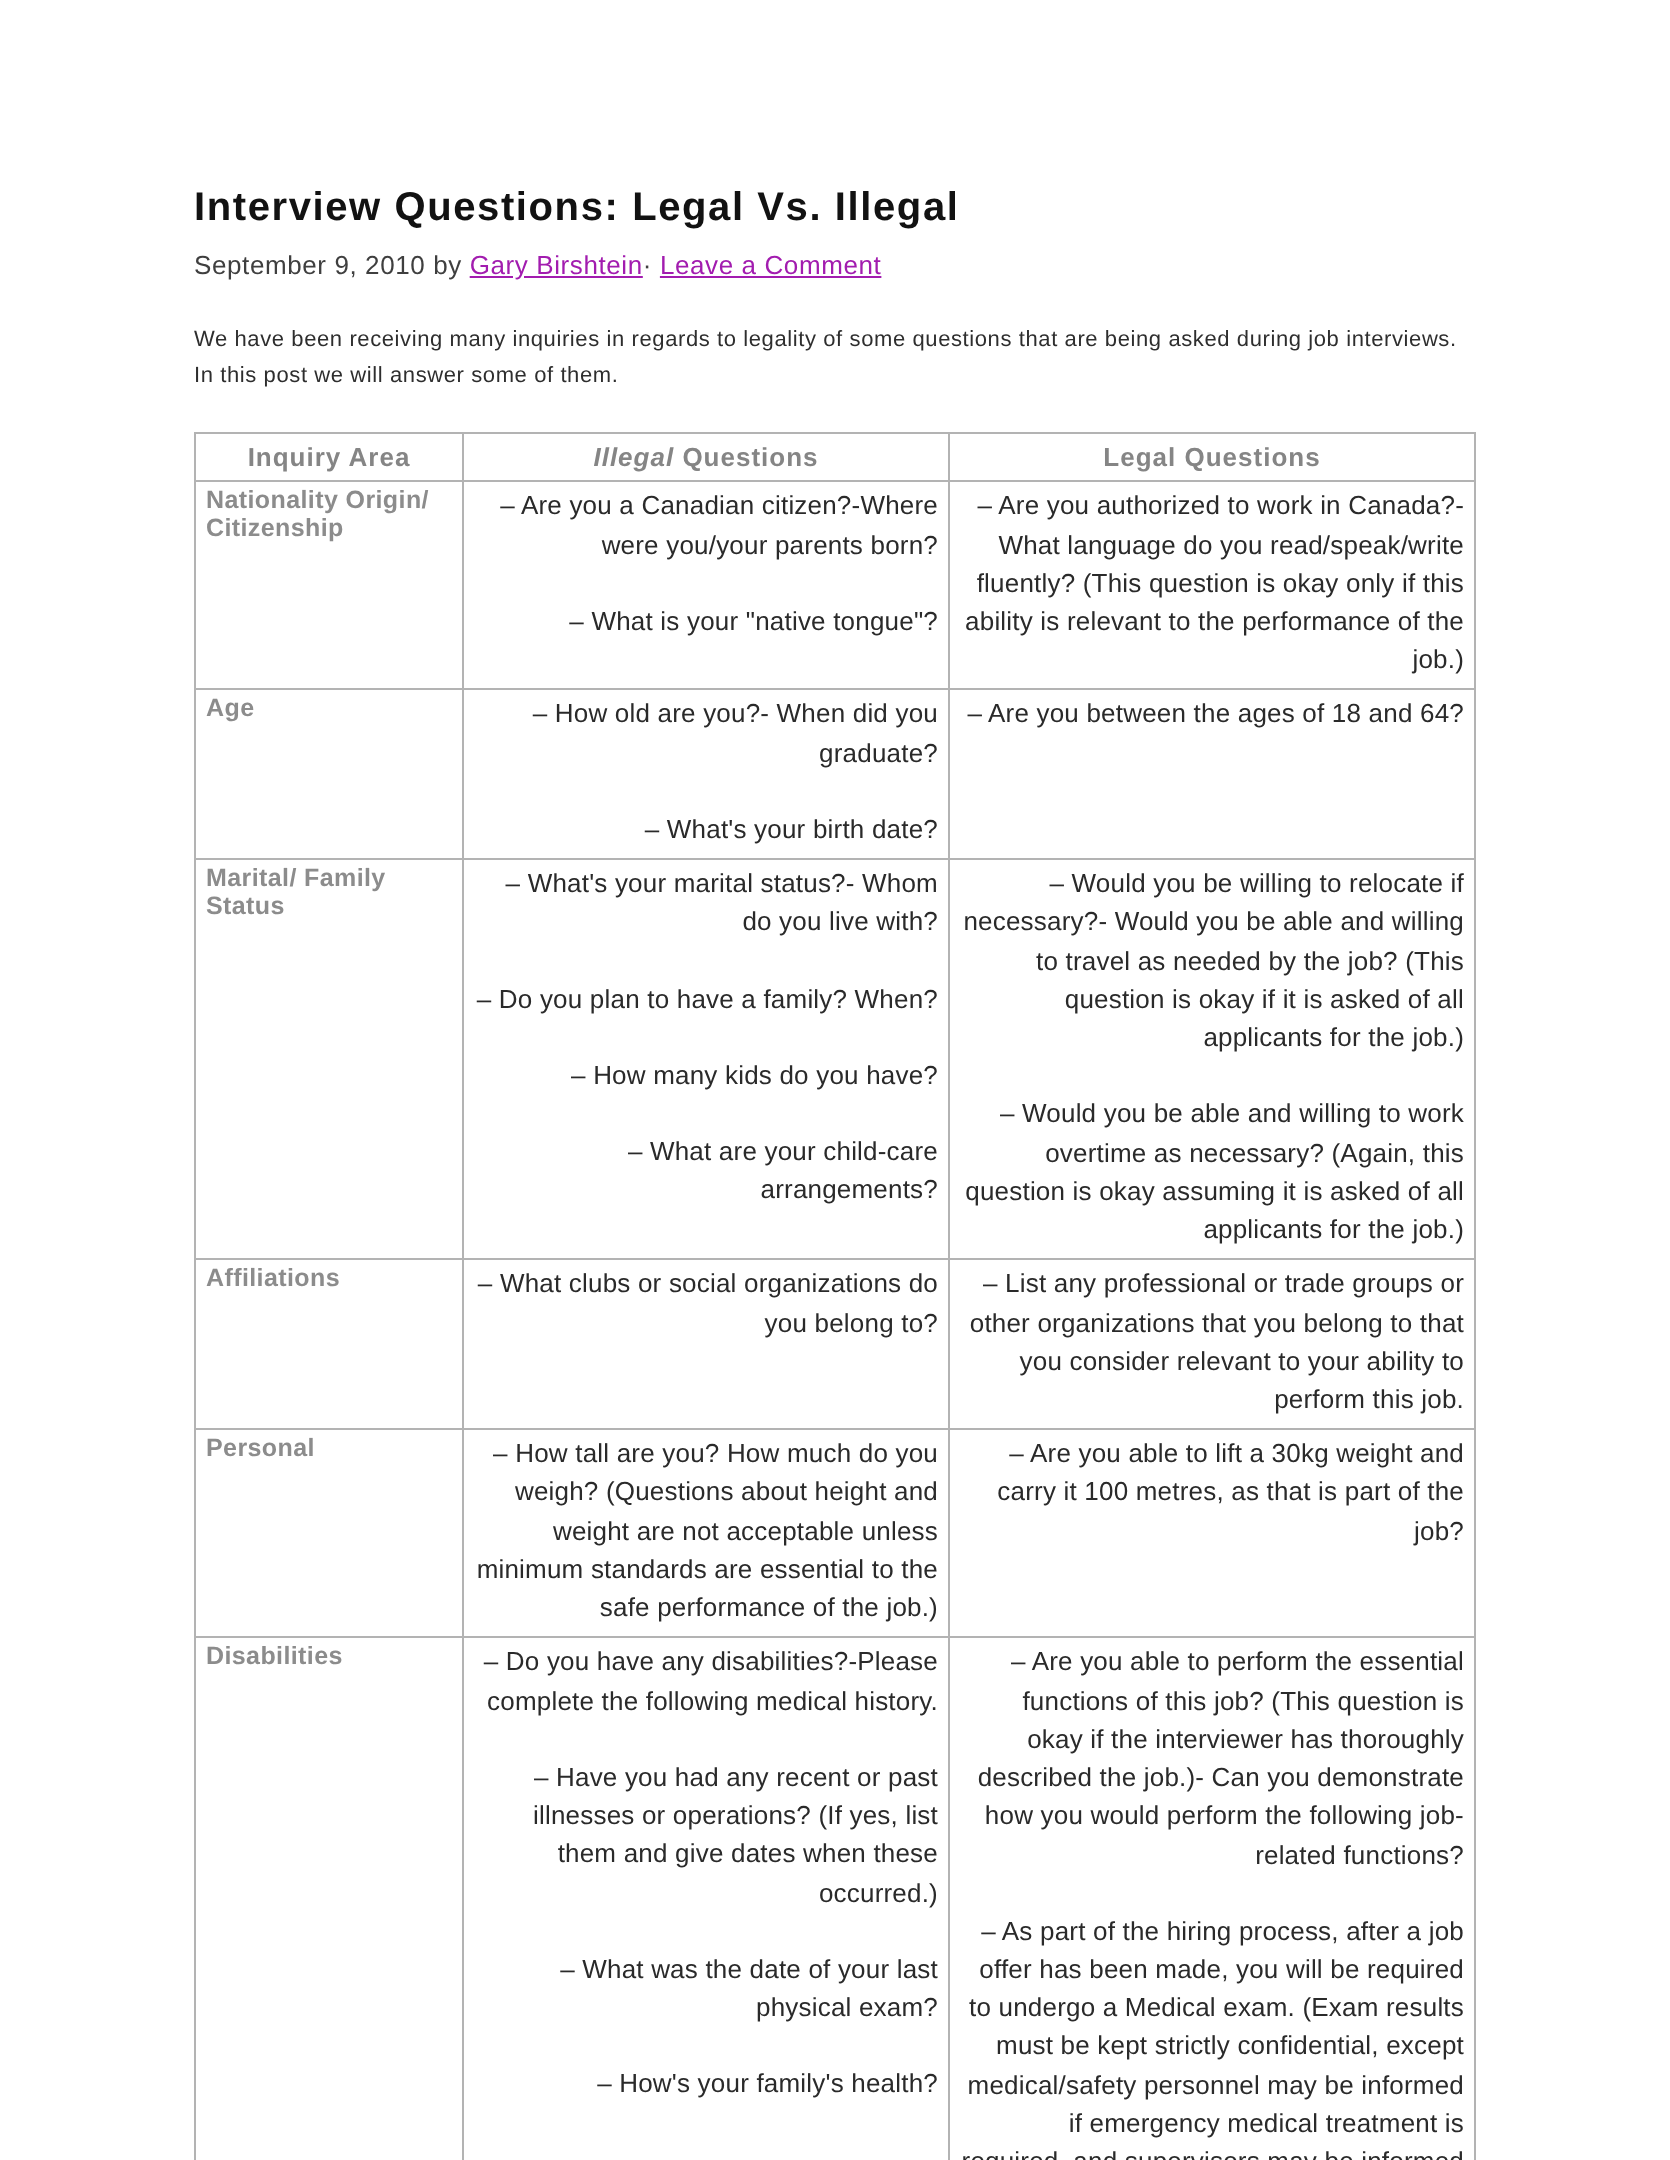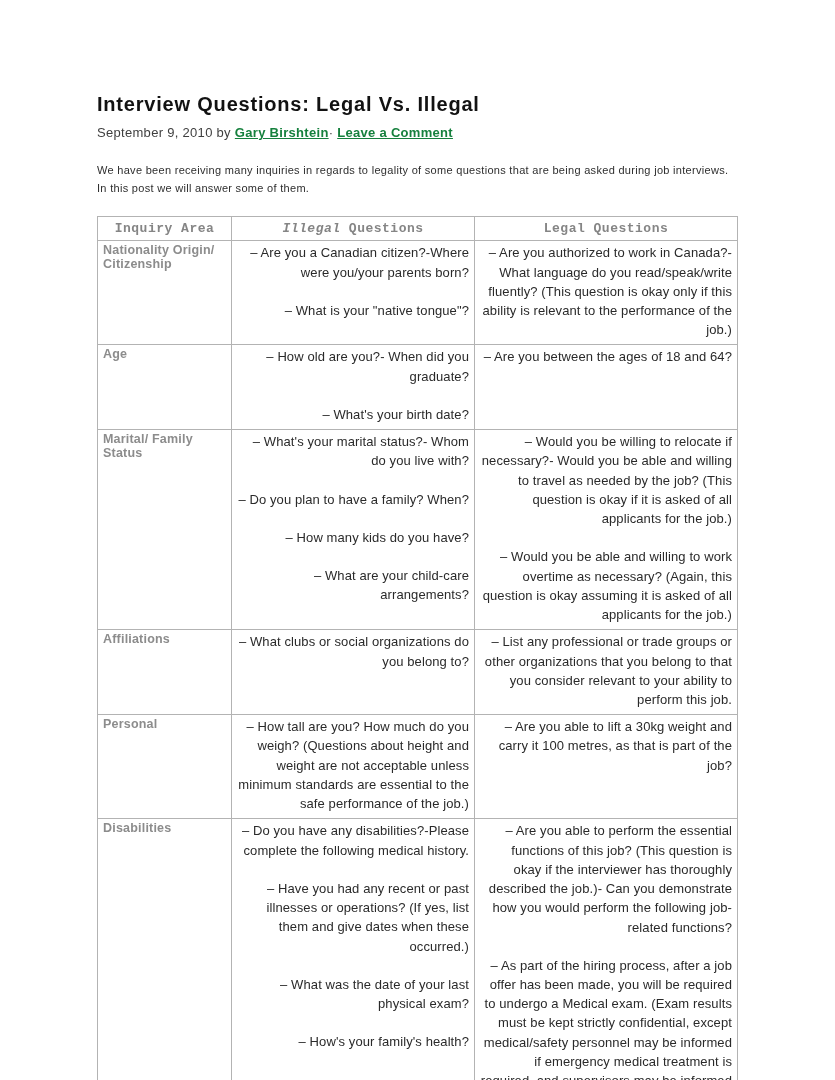--- a/index.html
+++ b/index.html
@@ -29,24 +29,23 @@
     color: #121212;
     letter-spacing: 0.8px;
   }
   .byline {
     margin: 0 0 21px 0;
     font-size: 13px;
     color: #3f3f3f;
     letter-spacing: 0.3px;
   }
   .byline a {
-    color: #15803d;
+    color: #a21caf;
     text-decoration: underline;
     cursor: pointer;
-    font-weight: bold;
   }
   .greeting {
     margin: 0 0 19px 0;
     font-size: 13px;
     letter-spacing: 0.3px;
   }
   .intro {
     margin: 0 0 19px 0;
     font-size: 11px;
     line-height: 1.65;
@@ -64,21 +63,20 @@
   table.qtable th, table.qtable td {
     border: 1px solid #b3b3b3;
     vertical-align: top;
     padding: 2px 5px 5px 5px;
   }
   table.qtable th {
     color: #858585;
     font-weight: bold;
     padding: 4px 3px;
     letter-spacing: 0.5px;
-    font-family: Liberation Mono, monospace;
   }
   td.area {
     color: #8c8c8c;
     font-weight: bold;
     font-size: 12.5px;
     letter-spacing: 0.2px;
     margin-left: 24px;
   }
   td.qcell p {
     margin: 0 0 19px 0;

